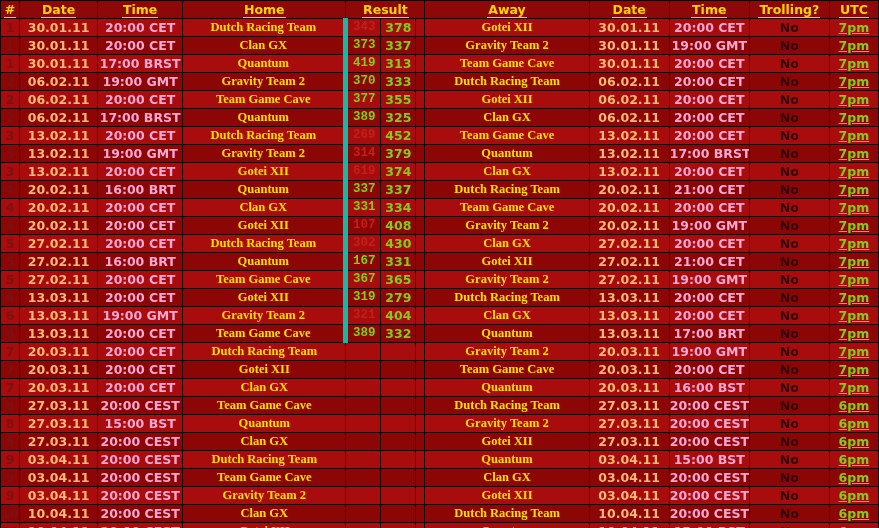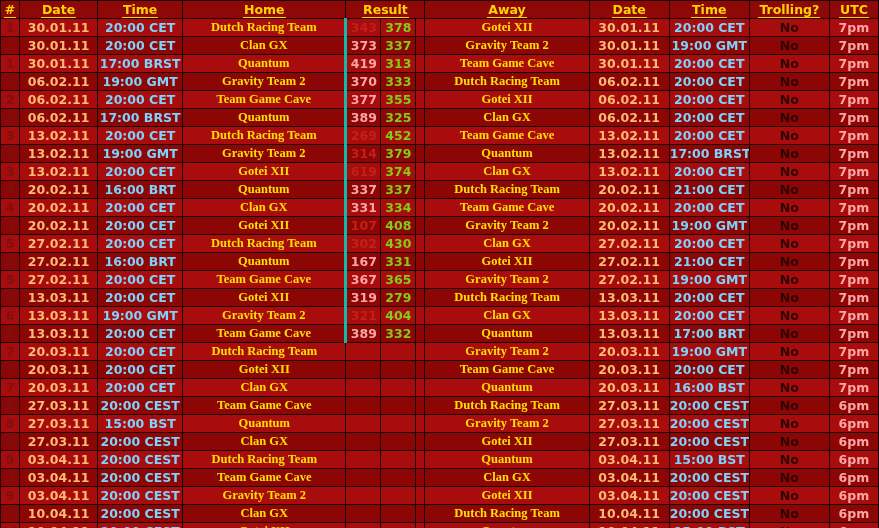--- a/index.html
+++ b/index.html
@@ -69,36 +69,36 @@
   }
   th.res-head { border-bottom: 1px solid #1a0202; }
 
   
   tr.bg-a td { background: #a80c0c; }
   tr.bg-b td { background: #8c0606; }
 
   
   td.idx       { color: #7d1111; font-weight: bold; font-size: 12px; }
   td.date      { color: #fdba74; font-weight: bold; }
-  td.time      { color: #7dd3fc; font-weight: bold; }
+  td.time      { color: #f9a8d4; font-weight: bold; }
   td.team      { color: #ffe000; font-weight: bold; font-family: Liberation Serif, serif; }
   td.troll     { color: #2e0202; font-weight: bold; }
-  td.utc       { color: #fca5a5; font-weight: bold; }
+  td.utc       { color: #84cc16; font-weight: bold; text-decoration: underline; }
   td.pad       { background: inherit; }
 
   
   td.score {
     font-weight: bold;
     font-size: 12.5px;
   }
   td.score.win  { color: #84cc16; }
   td.score.lose { color: #c4201a; }
-  td.score.dark { color: #fca5a5; }
+  td.score.dark { color: #84cc16; }
   td.score.empty { color: transparent; }
-  td.score.boxL { border-left: 3px solid #14b8a6; }
+  td.score.boxL { border-left: 5px solid #14b8a6; font-family: Liberation Mono, monospace; }
 </style>
 </head>
 <body>
 
 <div id="sheet">
   <table class="grid">
     <colgroup>
       <col class="c-idx">
         <col class="c-date1">
         <col class="c-time1">

